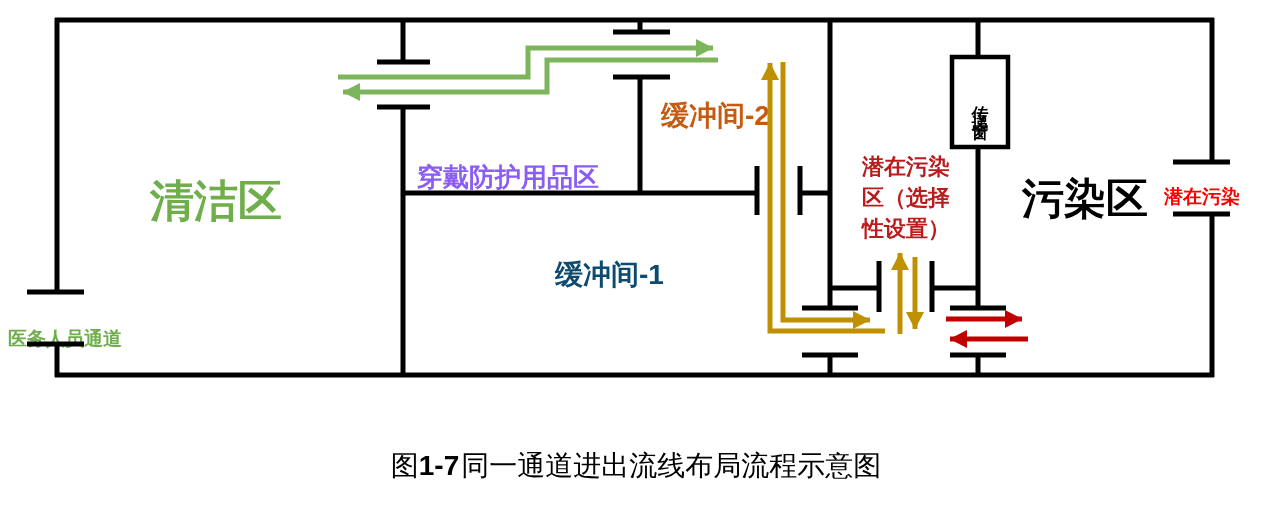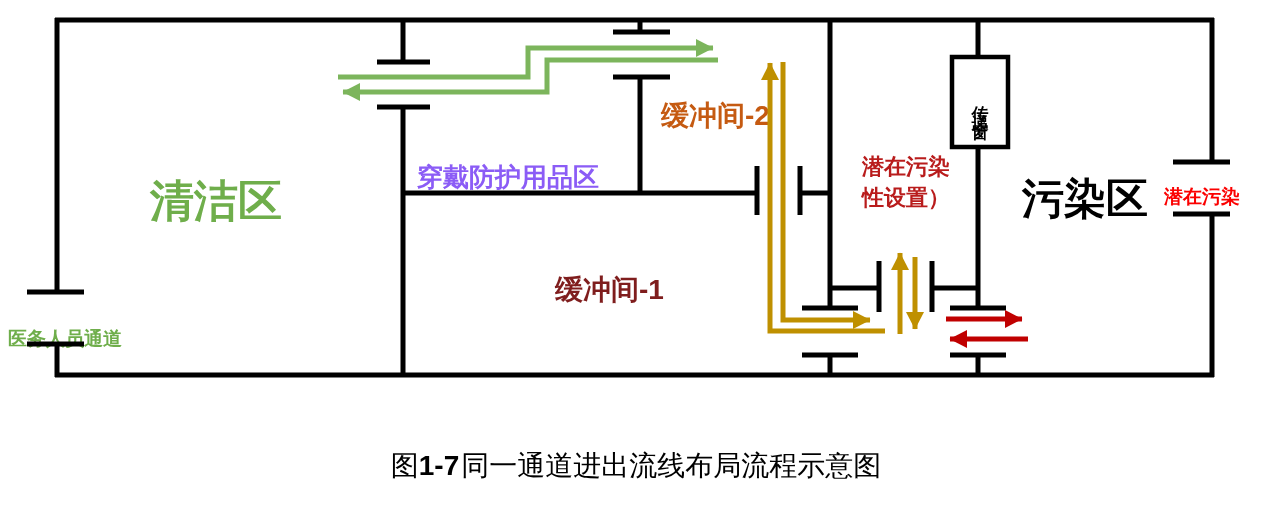--- a/index.html
+++ b/index.html
@@ -3,21 +3,21 @@
 <meta charset="utf-8">
 <style>
   html,body{margin:0;padding:0;background:#ffffff;}
   .stage{position:relative;width:1272px;height:507px;background:#ffffff;overflow:hidden;
          font-family:"Liberation Sans",sans-serif;}
   .stage svg{position:absolute;left:0;top:0;z-index:2;}
   .lbl{position:absolute;z-index:1;font-weight:bold;white-space:nowrap;}
   .lbl-clean      {left:150px;top:172px;font-size:44px;color:#6FAE4B;}
   .lbl-ppe        {left:417px;top:128px;font-size:26px;color:#8b5cf6;margin-top:32px;}
   .lbl-buffer2    {left:661px;top:97px; font-size:28px;color:#C55A11;}
-  .lbl-buffer1    {left:555px;top:271px;font-size:28px;color:#7f1d1d;text-align:center;}
+  .lbl-buffer1    {left:555px;top:256px;font-size:28px;color:#0c4a6e;text-align:center;}
   .lbl-potential  {left:846px;top:151px;font-size:22px;line-height:31px;color:#b91c1c;margin-left:16px;}
   .lbl-contam     {left:1022px;top:171px;font-size:42px;color:#000000;}
   .lbl-patient    {left:1164px;top:184px;font-size:19px;color:#FB0000;}
   .lbl-staff      {left:8px;  top:306px;font-size:19px;color:#6FAE4B;margin-top:20px;}
   .lbl-transfer   {left:952px;top:62px;width:56px;height:84px;z-index:3;
                    display:flex;justify-content:center;align-items:center;
                    writing-mode:vertical-rl;letter-spacing:9px;
                    font-size:17px;color:#000;}
   .caption{position:absolute;left:0;right:0;top:447px;z-index:1;text-align:center;
            font-family:"Liberation Serif",serif;font-size:28px;color:#000;}
@@ -28,20 +28,21 @@
 <body>
 
 <div class="stage">
 
   <div class="lbl lbl-clean">清洁区</div>
   <div class="lbl lbl-ppe">穿戴防护用品区</div>
   <div class="lbl lbl-buffer2">缓冲间-2</div>
   <div class="lbl lbl-buffer1">缓冲间-1</div>
   <div class="lbl lbl-potential">
     <div>潜在污染</div>
+    <div>区（选择</div>
     <div>性设置）</div>
   </div>
   <div class="lbl lbl-contam">污染区</div>
   <div class="lbl lbl-patient">潜在污染</div>
   <div class="lbl lbl-staff">医务人员通道</div>
   <div class="lbl lbl-transfer">传递窗</div>
 
   <svg width="1272" height="507" viewBox="0 0 1272 507">
     <defs>
       <marker id="ah-g" markerUnits="strokeWidth" markerWidth="4" markerHeight="4" refX="3.4" refY="2" orient="auto">

